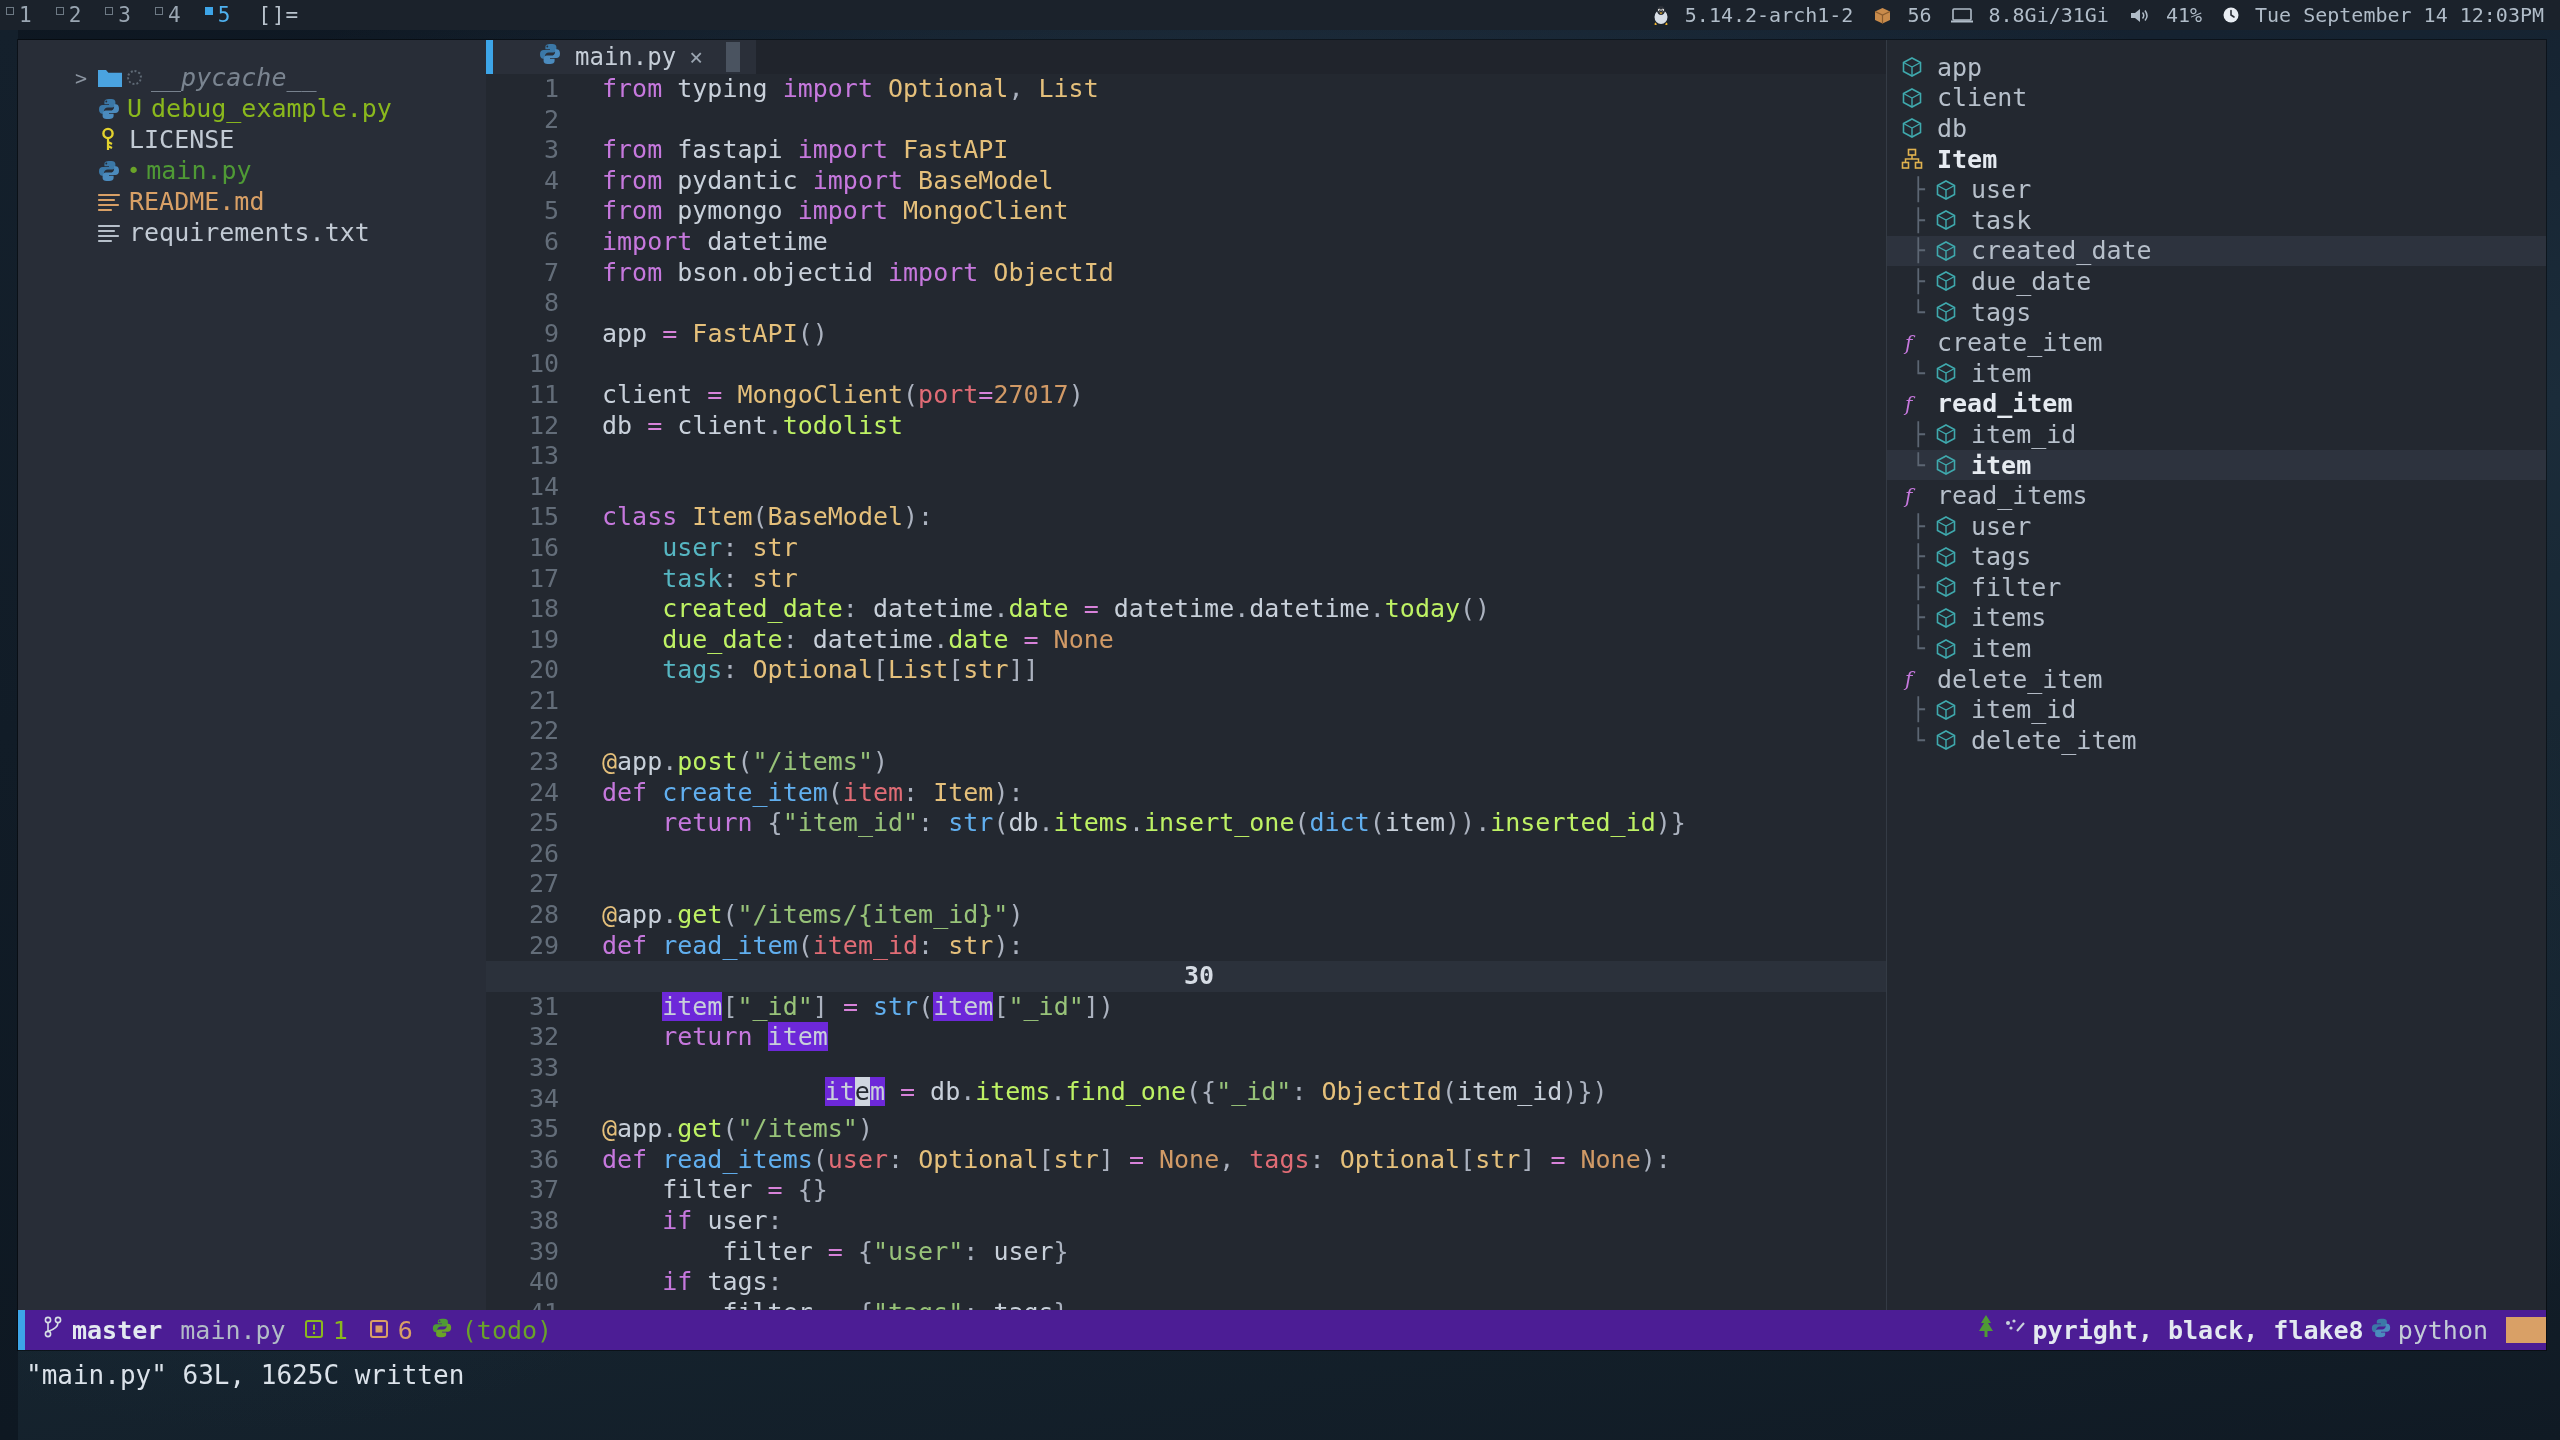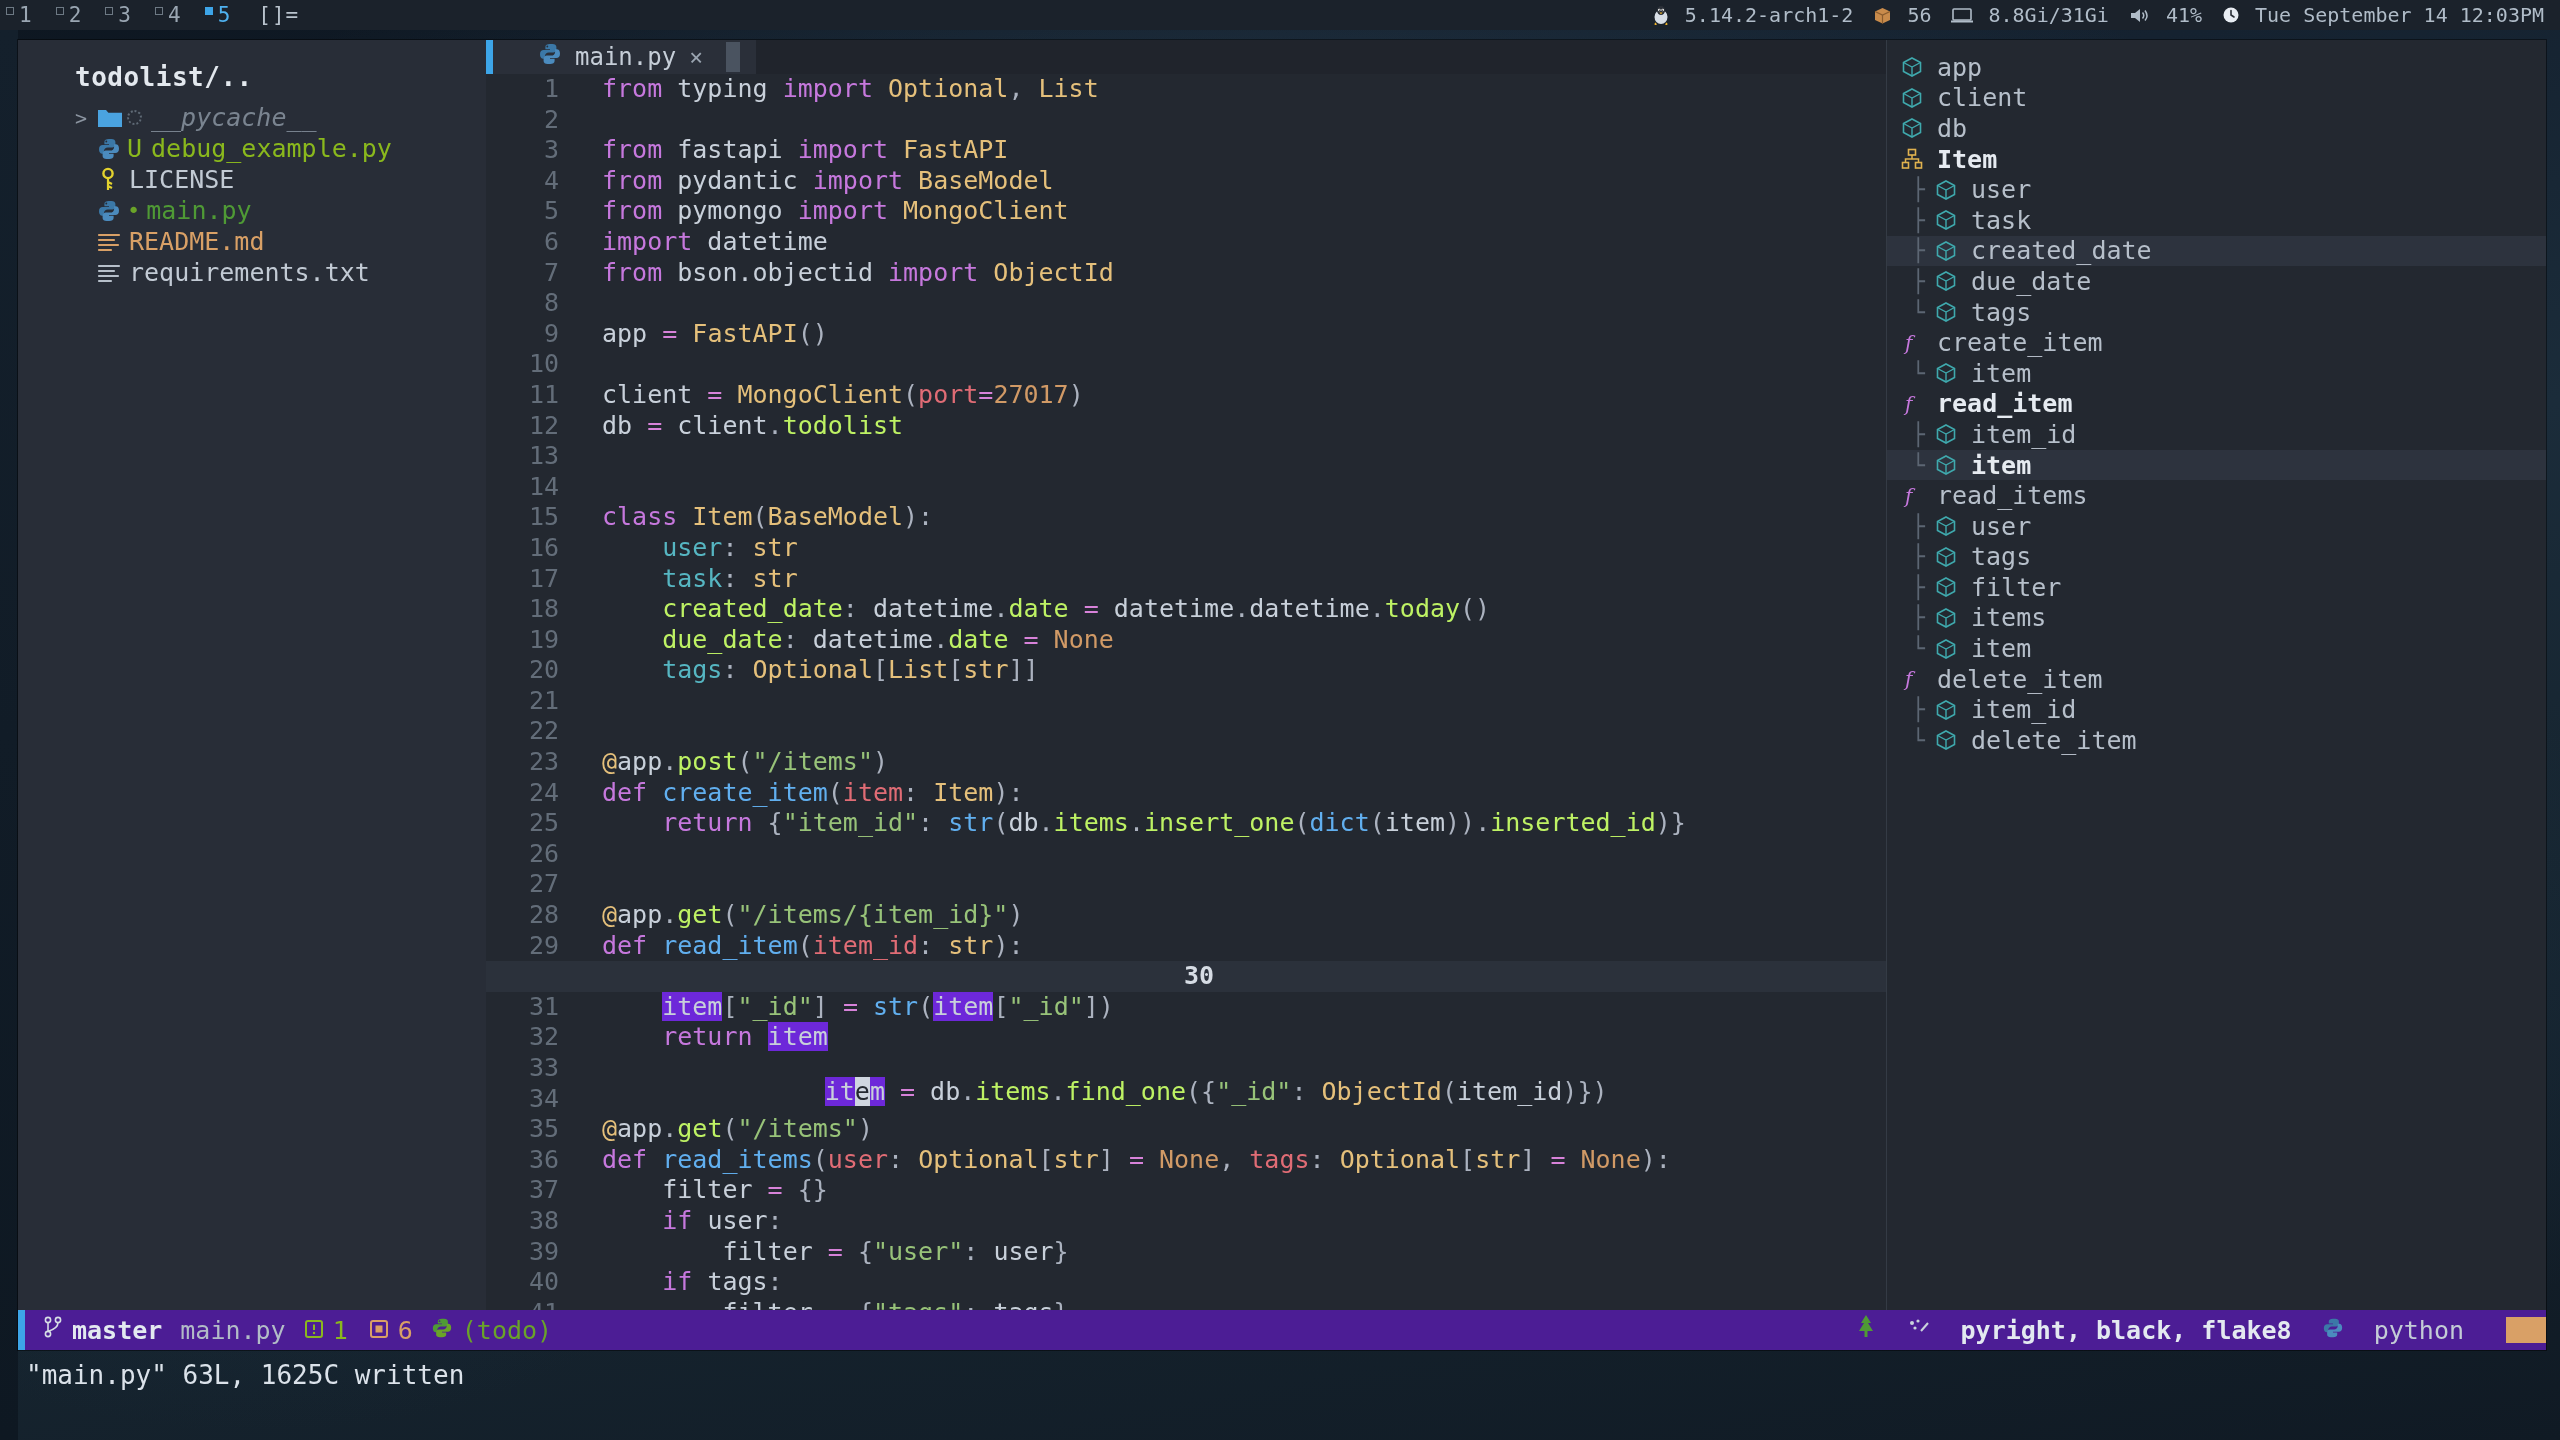--- a/index.html
+++ b/index.html
@@ -146,21 +146,21 @@
     height:40px; background:#4c1d95; display:flex; align-items:center;
     font-size:25px; color:#c3ccd6; position:relative;
   }
   #sl-accent { width:7px; height:40px; background:#3da5e8; }
   .sl-seg { display:flex; align-items:center; gap:9px; padding:0 0 0 18px; }
   .sl-branch { font-weight:bold; color:#e3e9f0; }
   .sl-file { color:#b2bcc7; }
   .sl-warn-box { color:#8ab81d; }
   .sl-err-box  { color:#d9a066; }
   .sl-todo { color:#6aa329; }
-  .sl-right { margin-left:auto; display:flex; align-items:center; gap:30px; padding-right:0;}
+  .sl-right { margin-left:auto; display:flex; align-items:center; gap:6px; padding-right:0;}
   .sl-linters { font-weight:bold; color:#e3e9f0; }
   .sl-lang { color:#c3ccd6; }
   #sl-endblock { width:40px; height:26px; background:#d9a066; margin-left:12px; }
   
   #cmdline {
     position:absolute; left:18px; top:1355px; width:2528px; height:40px;
     color:#dbe2ea; font-size:26px; display:flex; align-items:center;
     padding-left:8px;
   }
   
@@ -253,21 +253,20 @@
         </span>
         <span>Tue September 14 12:03PM</span>
       </span>
     </div>
   </div>
 
   <div id="editor">
     <div id="ed-body">
 
       <div id="filetree">
-        <div id="ft-title">todolist/..</div>
         <div id="ft-list">
             <div class="ft-row">
               <span class="ft-chev">&gt;</span>
               <span class="ft-ico">
                 <svg width="26" height="22" viewBox="0 0 26 22">
                   <path d="M1 3 h8 l2.4 2.8 H25 V20 H1 Z" fill="#4aa3e0"></path>
                 </svg>
               </span>
               <span class="circ-dim"></span>
               <span class="ft-name nm-dim">__pycache__</span>

